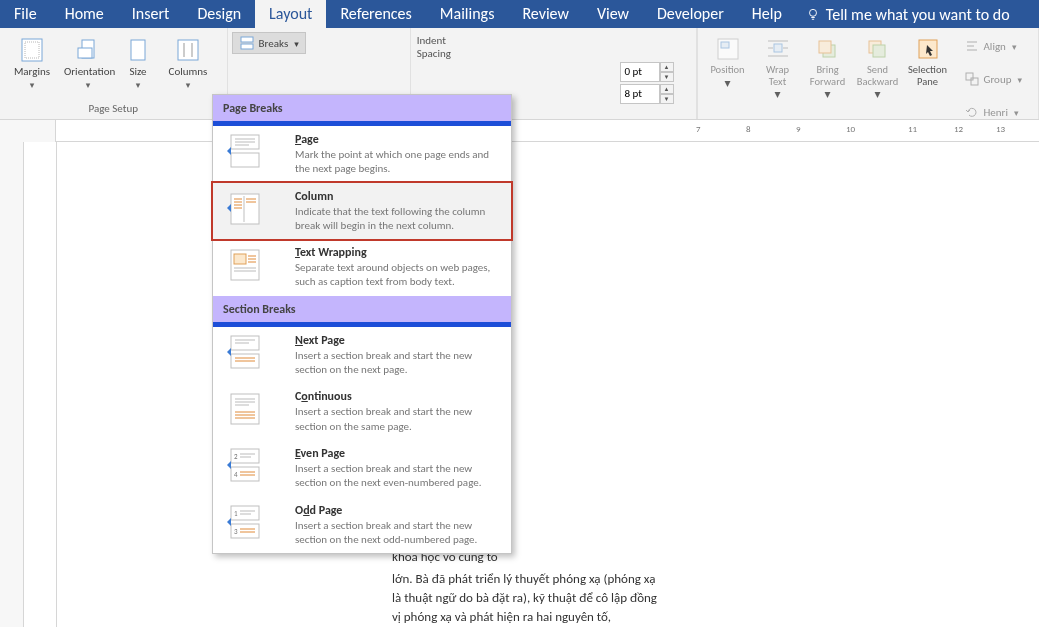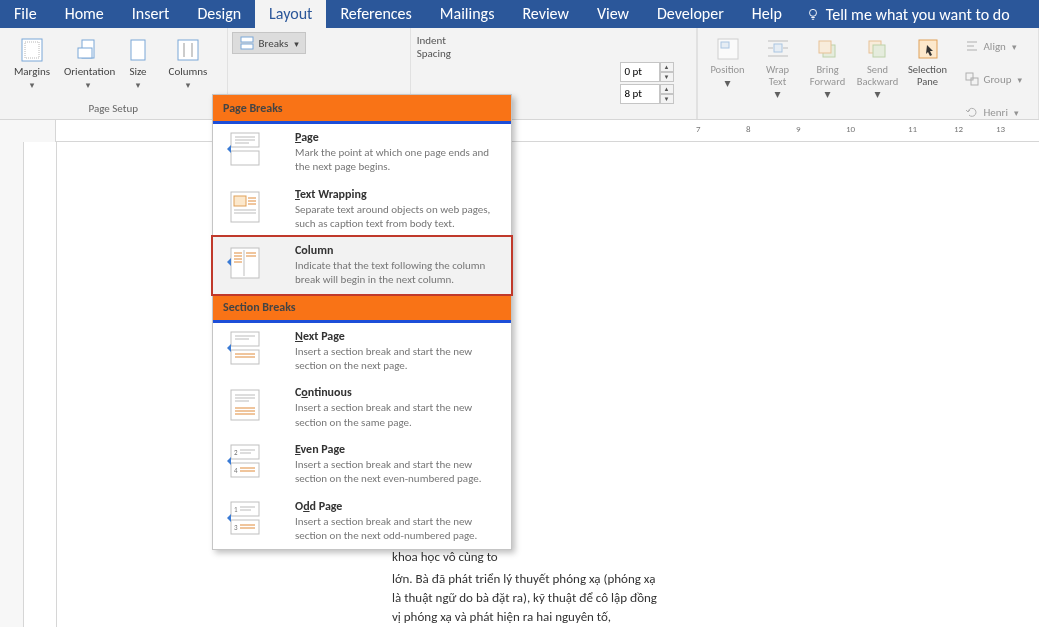--- a/index.html
+++ b/index.html
@@ -38,21 +38,21 @@
   .ruler { height: 22px; background: #fff; border-bottom: 1px solid #d6d6d6; position: relative; font-size: 9px; color: #777; }
   .ruler-left { position:absolute; left:0; top:0; width:56px; height:22px; background:#f7f7f7; border-right:1px solid #d6d6d6;}
   .ruler-content { position:absolute; left:56px; right:0; top:0; height:22px; overflow:hidden; }
   .ruler-tick { position:absolute; top:3px; font-size:9px; color:#777; }
   .canvas { background: #fff; position: relative; height: 485px; overflow:hidden;}
   .vruler { position:absolute; left:0; top:0; width:24px; height:100%; background:#f7f7f7; border-right:1px solid #d6d6d6; font-size:9px; color:#777;}
   .doc-text { position:absolute; left:360px; top:20px; width:300px; font-family: Calibri, sans-serif; font-size: 13px; color:#333; line-height:1.45; }
   .doc-text p { margin-bottom: 4px; margin-left: 32px; }
 
   .dropdown { position:absolute; left:212px; top:66px; width:300px; background:#fff; border:1px solid #c5c5c5; box-shadow: 3px 3px 6px rgba(0,0,0,0.25); z-index:50; }
-  .dd-header { background:#f97316; padding:6px 10px; font-weight:600; font-size:12px; color:#444; border-bottom:3px solid #1d4ed8; }
+  .dd-header { background:#c4b5fd; padding:6px 10px; font-weight:600; font-size:12px; color:#444; border-bottom:5px solid #1d4ed8; }
   .dd-item { display:flex; gap:28px; padding:6px 10px; align-items:flex-start; }
   .dd-item.hi { background: #f2f2f2; outline: 2px solid #c0392b; outline-offset: 0px; }
   .dd-ico { width: 44px; height: 40px; flex:none; display:flex; align-items:center; justify-content:center; }
   .dd-txt { flex:1; }
   .dd-title { font-size: 12px; color:#333; font-weight:600; margin-bottom:2px; }
   .dd-title .u { text-decoration: underline; }
   .dd-desc { font-size: 11px; color: #777; line-height: 1.3; }
   .page-edge { position:absolute; left:56px; top:0; width:1px; height:100%; background:#d6d6d6;}
 </style>
 </head>
@@ -277,55 +277,55 @@
             <rect x="6" y="20" width="28" height="14" fill="#fff" stroke="#bfbfbf"></rect>
             <path d="M2 18 L6 14 L6 22 Z" fill="#3a7bd5"></path>
           </svg>
         </div>
       <div class="dd-txt">
           <div class="dd-title"><span class="u">P</span><span>age</span></div>
           <div class="dd-desc">Mark the point at which one page ends and the next page begins.</div>
         </div>
     </div>
 
-    <div class="dd-item">
-      <div class="dd-ico">
-          <svg width="40" height="38" viewBox="0 0 40 38">
-            <rect x="6" y="4" width="28" height="30" fill="#fff" stroke="#bfbfbf"></rect>
-            <rect x="9" y="8" width="12" height="10" fill="#fce8cc" stroke="#e0a15a"></rect>
-            <line x1="23" y1="10" x2="31" y2="10" stroke="#e08b3a"></line>
-            <line x1="23" y1="13" x2="31" y2="13" stroke="#e08b3a"></line>
-            <line x1="23" y1="16" x2="31" y2="16" stroke="#e08b3a"></line>
-            <line x1="9" y1="22" x2="31" y2="22" stroke="#bbb"></line>
-            <line x1="9" y1="25" x2="31" y2="25" stroke="#bbb"></line>
-          </svg>
-        </div>
-      <div class="dd-txt">
-          <div class="dd-title"><span class="u">T</span>ext Wrapping</div>
-          <div class="dd-desc">Separate text around objects on web pages, such as caption text from body text.</div>
-        </div>
-    </div>
-
     <div class="dd-item hi">
       <div class="dd-ico">
           <svg width="40" height="38" viewBox="0 0 40 38">
             <rect x="6" y="4" width="28" height="30" fill="#fff" stroke="#bfbfbf"></rect>
             <line x1="19" y1="6" x2="19" y2="32" stroke="#bfbfbf"></line>
             <line x1="9" y1="9" x2="17" y2="9" stroke="#e08b3a"></line>
             <line x1="9" y1="12" x2="17" y2="12" stroke="#e08b3a"></line>
             <line x1="9" y1="15" x2="17" y2="15" stroke="#e08b3a"></line>
             <line x1="9" y1="18" x2="17" y2="18" stroke="#e08b3a"></line>
             <line x1="21" y1="9" x2="31" y2="9" stroke="#e08b3a"></line>
             <line x1="21" y1="12" x2="31" y2="12" stroke="#e08b3a"></line>
             <path d="M2 18 L6 14 L6 22 Z" fill="#3a7bd5"></path>
           </svg>
         </div>
       <div class="dd-txt">
           <div class="dd-title">Column</div>
           <div class="dd-desc">Indicate that the text following the column break will begin in the next column.</div>
+        </div>
+    </div>
+
+    <div class="dd-item">
+      <div class="dd-ico">
+          <svg width="40" height="38" viewBox="0 0 40 38">
+            <rect x="6" y="4" width="28" height="30" fill="#fff" stroke="#bfbfbf"></rect>
+            <rect x="9" y="8" width="12" height="10" fill="#fce8cc" stroke="#e0a15a"></rect>
+            <line x1="23" y1="10" x2="31" y2="10" stroke="#e08b3a"></line>
+            <line x1="23" y1="13" x2="31" y2="13" stroke="#e08b3a"></line>
+            <line x1="23" y1="16" x2="31" y2="16" stroke="#e08b3a"></line>
+            <line x1="9" y1="22" x2="31" y2="22" stroke="#bbb"></line>
+            <line x1="9" y1="25" x2="31" y2="25" stroke="#bbb"></line>
+          </svg>
+        </div>
+      <div class="dd-txt">
+          <div class="dd-title"><span class="u">T</span>ext Wrapping</div>
+          <div class="dd-desc">Separate text around objects on web pages, such as caption text from body text.</div>
         </div>
     </div>
 
     <div class="dd-header">Section Breaks</div>
 
     <div class="dd-item">
       <div class="dd-ico">
           <svg width="40" height="38" viewBox="0 0 40 38">
             <rect x="6" y="2" width="28" height="14" fill="#fff" stroke="#bfbfbf"></rect>
             <line x1="10" y1="6" x2="30" y2="6" stroke="#bbb"></line>

